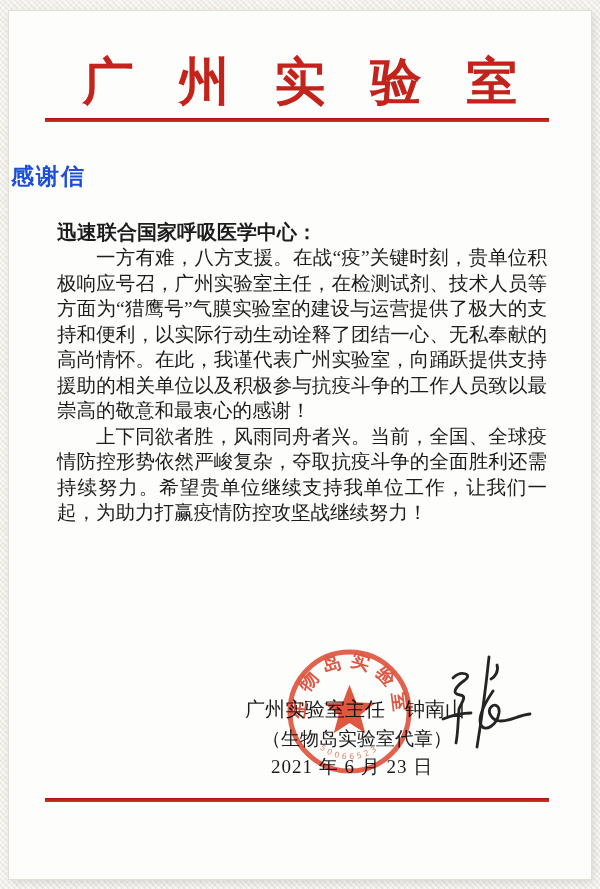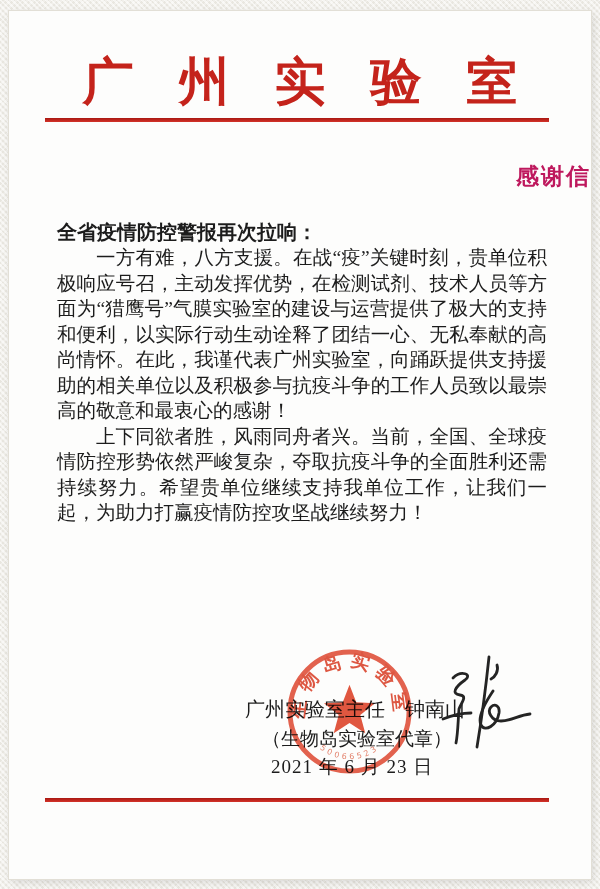--- a/index.html
+++ b/index.html
@@ -26,22 +26,22 @@
     white-space: nowrap;
   }
   .rule {
     position: absolute; left: 36px; width: 504px; height: 4px;
     background: linear-gradient(#a81711, #d4332a);
   }
   .rule-top    { top: 107px; }
   .rule-bottom { top: 787px; }
   .letter-title {
     position: absolute; top: 150px; left: 0; width: 100%;
-    text-align: right;
-    font-size: 23px; font-weight: 700; color: #be185d;
+    text-align: left;
+    font-size: 23px; font-weight: 700; color: #1d4ed8;
     letter-spacing: 2px; text-indent: 2px;
   }
   .content {
     position: absolute; top: 208px; left: 48px; width: 490px;
     color: #1c1c1c;
   }
   .salutation {
     font-size: 20px; line-height: 26px; font-weight: 700;
     margin: 0;
   }
@@ -87,22 +87,22 @@
 
 <div class="page">
 
   <div class="org-title">广州实验室</div>
 
   <div class="rule rule-top"></div>
 
   <div class="letter-title">感谢信</div>
 
   <div class="content">
-    <p class="salutation">全省疫情防控警报再次拉响：</p>
-    <p class="para">一方有难，八方支援。在战“疫”关键时刻，贵单位积极响应号召，主动发挥优势，在检测试剂、技术人员等方面为“猎鹰号”气膜实验室的建设与运营提供了极大的支持和便利，以实际行动生动诠释了团结一心、无私奉献的高尚情怀。在此，我谨代表广州实验室，向踊跃提供支持援助的相关单位以及积极参与抗疫斗争的工作人员致以最崇高的敬意和最衷心的感谢！</p>
+    <p class="salutation">迅速联合国家呼吸医学中心：</p>
+    <p class="para">一方有难，八方支援。在战“疫”关键时刻，贵单位积极响应号召，广州实验室主任，在检测试剂、技术人员等方面为“猎鹰号”气膜实验室的建设与运营提供了极大的支持和便利，以实际行动生动诠释了团结一心、无私奉献的高尚情怀。在此，我谨代表广州实验室，向踊跃提供支持援助的相关单位以及积极参与抗疫斗争的工作人员致以最崇高的敬意和最衷心的感谢！</p>
     <p class="para">上下同欲者胜，风雨同舟者兴。当前，全国、全球疫情防控形势依然严峻复杂，夺取抗疫斗争的全面胜利还需持续努力。希望贵单位继续支持我单位工作，让我们一起，为助力打赢疫情防控攻坚战继续努力！</p>
   </div>
 
   <div class="sig signer">广州实验室主任　钟南山</div>
   <div class="sig seal-note">（生物岛实验室代章）</div>
   <div class="sig date-line">2021 年 6 月 23 日</div>
 
   <svg class="seal" viewBox="0 0 128 128">
     <defs>
       <path id="arcTop" d="M 21.7 79.4 A 45 45 0 1 1 106.3 79.4"></path>

